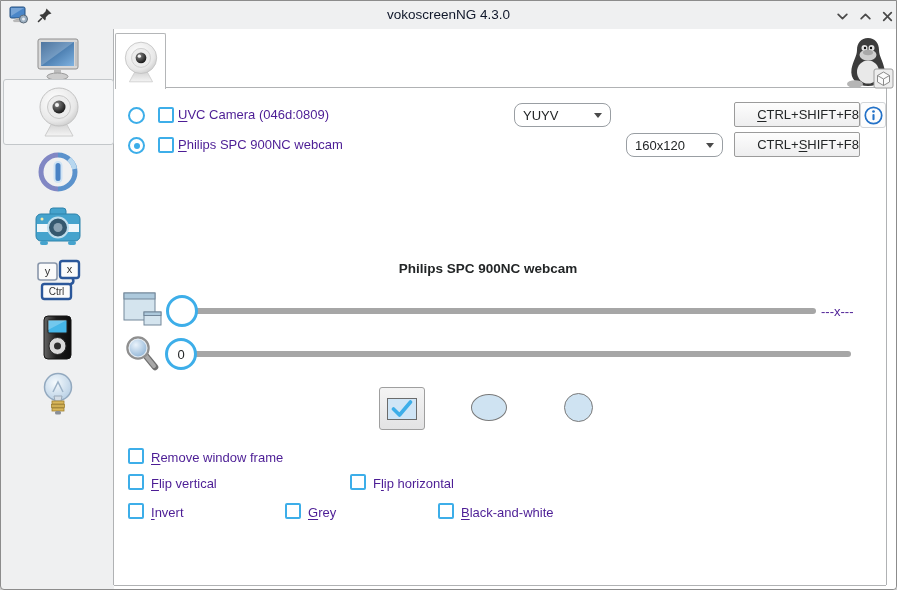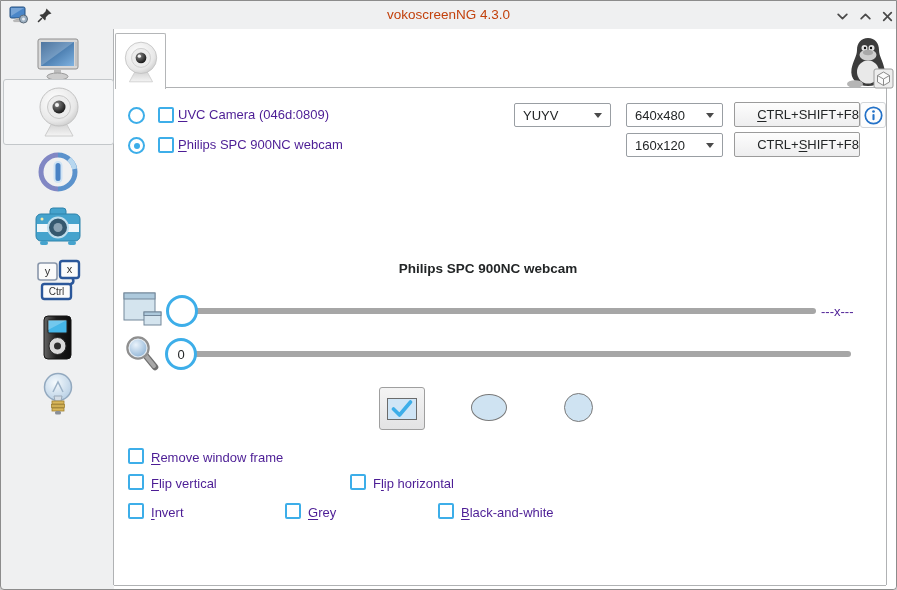--- a/index.html
+++ b/index.html
@@ -2,40 +2,40 @@
 <html><head>
 <meta charset="utf-8">
 <style>
   html,body{margin:0;padding:0;}
   body{width:897px;height:590px;font-family:"Liberation Sans",sans-serif;background:#cfcfcf;}
   .window{position:relative;width:895px;height:588px;background:#eff0f1;border:1px solid #8c8c8c;
           border-radius:0 0 4px 4px;overflow:hidden;}
   .abs{position:absolute;}
   
   .titlebar{position:absolute;left:0;top:0;width:100%;height:28px;background:#eff0f1;}
-  .title-text{position:absolute;left:0;right:0;top:6px;text-align:center;font-size:13.5px;color:#c2410c;}
+  .title-text{position:absolute;left:0;right:0;top:6px;text-align:center;font-size:13.5px;color:#0f172a;}
   .winbtn{position:absolute;top:7px;width:16px;height:16px;display:flex;align-items:center;justify-content:center;cursor:default;}
   
   .main-bg{position:absolute;left:113px;top:28px;width:782px;height:560px;background:#ffffff;border-radius:0 0 3px 0;}
   .vline,.hline{position:absolute;background:#b0b2b4;}
   
   .side-item{position:absolute;left:2px;width:109px;display:flex;align-items:center;justify-content:center;}
   .side-item.selected{background:#f5f6f7;border:1px solid #c3c7ca;border-radius:3px;}
   
   .tab{position:absolute;left:114px;top:32px;width:49px;height:55px;background:#fff;
        border:1px solid #b4b6b8;border-bottom:none;border-radius:2px 2px 0 0;
        display:flex;align-items:center;justify-content:center;}
   
   .radio{position:absolute;width:17px;height:17px;border-radius:50%;background:#fff;border:2px solid #3daee9;box-sizing:border-box;}
   .radio .dot{position:absolute;left:3.5px;top:3.5px;width:6px;height:6px;border-radius:50%;background:#3daee9;}
   .cb{position:absolute;width:16px;height:16px;background:#fff;border:2px solid #3daee9;border-radius:2px;box-sizing:border-box;}
   .lbl{position:absolute;font-size:13px;color:#4c1d95;white-space:nowrap;}
   .lbl24{line-height:24px;}
   .mn{text-decoration:underline;text-underline-offset:2px;}
-  .combo{position:absolute;height:24px;background:#fff;border:1px solid #999ea3;border-radius:2px;box-sizing:border-box;
+  .combo{position:absolute;height:24px;background:#fff;border:1px solid #999ea3;border-radius:8px;box-sizing:border-box;
          display:flex;align-items:center;padding-left:8px;font-size:13px;color:#232627;}
   .combo .arrow{position:absolute;right:8px;top:9px;width:0;height:0;
                 border-left:4px solid transparent;border-right:4px solid transparent;border-top:5px solid #4a4a4a;}
   .shortcut-btn{position:absolute;height:25px;background:linear-gradient(#fdfdfd,#eeeeef);border:1px solid #9b9b9b;
                 border-radius:2px;box-sizing:border-box;display:flex;align-items:center;justify-content:center;gap:22px;
                 font-size:13px;color:#232627;}
   .info-btn{position:absolute;width:24px;height:24px;border:1px solid #d2d5d8;border-radius:3px;background:#fdfdfd;
             display:flex;align-items:center;justify-content:center;}
   .heading{position:absolute;left:113px;top:260px;width:772px;text-align:center;transform:translateX(-12px);
            font-size:13.5px;font-weight:600;color:#232627;}
@@ -232,24 +232,20 @@
     </svg>
   </div>
 
   <div class="radio" style="left:127px;top:106px;"></div>
   <div class="cb" style="left:157px;top:106px;"></div>
   <div class="lbl lbl24" style="left:177px;top:102px;"><span></span><span class="mn">U</span><span>VC Camera (046d:0809)</span></div>
   <div class="combo" style="left:513px;top:102px;width:97px;">
     <span>YUYV</span>
       <i class="arrow"></i>
   </div>
-  <div class="combo" style="left:625px;top:102px;width:97px;">
-    <span>640x480</span>
-      <i class="arrow"></i>
-  </div>
   <div class="shortcut-btn" style="left:733px;top:101px;width:126px;">
     <svg width="15" height="13" viewBox="0 0 16 13">
         <path d="M1.5 7 L6 11.5 L14.5 1.5" stroke="#3daee9" stroke-width="2.6" fill="none" stroke-linecap="round" stroke-linejoin="round"></path>
       </svg>
     <span><span class="mn">C</span><span>TRL+SHIFT+F8</span></span>
   </div>
   <div class="info-btn" style="left:859px;top:101px;">
     <svg width="21" height="21" viewBox="0 0 22 22">
       <circle cx="11" cy="11" r="8.6" fill="none" stroke="#2472c8" stroke-width="1.8"></circle>
       <circle cx="11" cy="6.8" r="1.4" fill="#2472c8"></circle>

